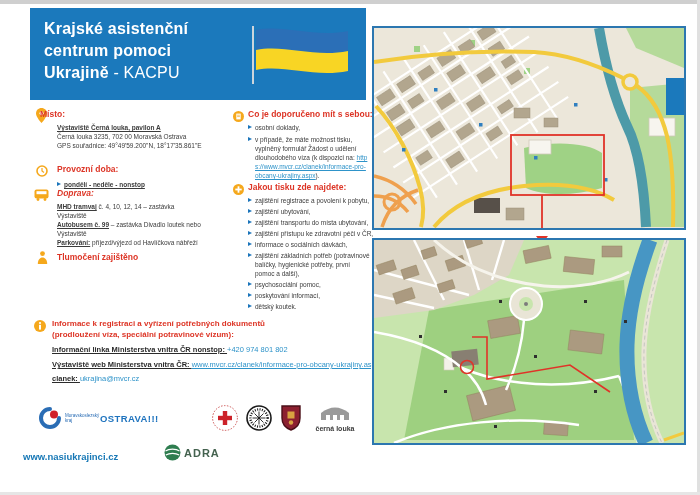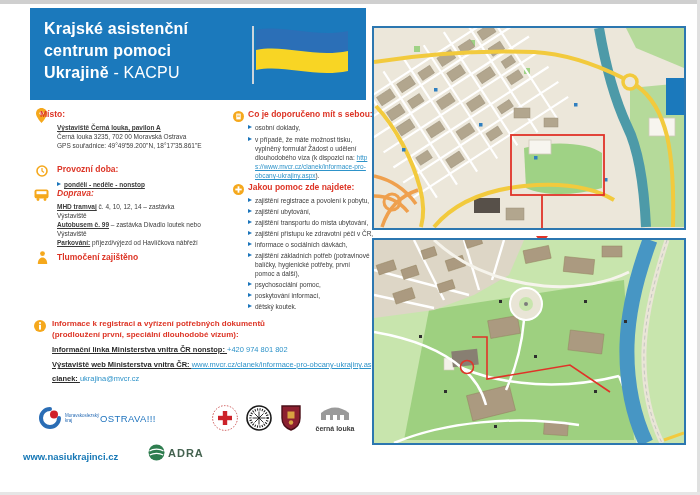--- a/index.html
+++ b/index.html
@@ -125,21 +125,21 @@
       </div>
   </div>
 
   <div class="abs" style="left:233px;top:181px;">
     <svg width="11" height="11" viewBox="0 0 11 11">
         <circle cx="5.5" cy="5.5" r="5.5" fill="#f5a81c"></circle>
         <rect x="4.6" y="2.3" width="1.8" height="6.4" fill="#fff"></rect>
         <rect x="2.3" y="4.6" width="6.4" height="1.8" fill="#fff"></rect>
       </svg>
   </div>
-  <div class="abs h-red nowrap" style="left:248px;top:182px;">Jakou pomoc zde najdete:</div>
+  <div class="abs h-red nowrap" style="left:248px;top:182px;">Jakou tisku zde najdete:</div>
   <div class="abs body-txt pomoc-list" style="left:248px;top:196px;width:122px;">
     <div class="bullet">
         <span class="tri"></span>
         <span class="nowrap">zajištění registrace a povolení k pobytu,</span>
       </div>
     <div class="bullet">
         <span class="tri"></span>
         <span class="nowrap">zajištění ubytování,</span>
       </div>
     <div class="bullet">
@@ -174,41 +174,41 @@
 
   <div class="abs" style="left:34px;top:318px;">
     <svg width="12" height="12" viewBox="0 0 12 12">
         <circle cx="6" cy="6" r="6" fill="#f5a81c"></circle>
         <circle cx="6" cy="3" r="1.1" fill="#fff"></circle>
         <rect x="5" y="4.8" width="2" height="4.8" fill="#fff"></rect>
       </svg>
   </div>
   <div class="abs" style="left:52px;top:318px;width:300px;font-size:8px;line-height:11px;color:#dd3526;font-weight:bold;">
     <div>Informace k registraci a vyřízení potřebných dokumentů</div>
-    <div>(prodloužení první, speciální dlouhodobé vízum):</div>
+    <div>(prodloužení víza, speciální potravinové vízum):</div>
   </div>
   <div class="abs" style="left:52px;top:345px;font-size:7.5px;color:#2b2b2b;">
     <span class="b">Informační linka Ministerstva vnitra ČR nonstop: </span><span class="blue-val">+420 974 801 802</span>
   </div>
   <div class="abs" style="left:52px;top:360px;font-size:7.5px;color:#2b2b2b;">
     <span class="b">Výstaviště web Ministerstva vnitra ČR: </span><span class="link">www.mvcr.cz/clanek/informace-pro-obcany-ukrajiny.aspx</span>
   </div>
   <div class="abs" style="left:52px;top:374px;font-size:7.5px;color:#2b2b2b;">
     <span class="b">clanek: </span><span class="blue-val">ukrajina@mvcr.cz</span>
   </div>
 
   <div class="abs logo-row-item" style="left:38px;top:406px;">
     <svg width="24" height="24" viewBox="0 0 24 24">
         <path d="M12 3 A 9 9 0 1 0 21 12" fill="none" stroke="#2a6db5" stroke-width="4" stroke-linecap="round"></path>
         <circle cx="16" cy="8.5" r="4" fill="#d0202a"></circle>
       </svg>
     <span style="font-size:4.5px;line-height:5.5px;color:#2a6db5;width:30px;display:inline-block;">Moravskoslezský kraj</span>
   </div>
-  <div class="abs" style="left:100px;top:413px;font-size:9.5px;font-weight:normal;color:#1e73be;letter-spacing:.4px;">OSTRAVA!!!</div>
-  <div class="abs logo-row-item" style="left:148px;top:408px;margin-top:36px;">
+  <div class="abs" style="left:100px;top:413px;font-size:9.5px;font-weight:bold;color:#1e73be;letter-spacing:.4px;">OSTRAVA!!!</div>
+  <div class="abs logo-row-item" style="left:164px;top:408px;margin-top:36px;">
     <svg width="17" height="17" viewBox="0 0 17 17">
         <circle cx="8.5" cy="8.5" r="8" fill="#2e7d4f"></circle>
         <path d="M1.5 7 C5 4.5 12 4.5 15.5 7" stroke="#fff" stroke-width="1.1" fill="none"></path>
         <path d="M1.8 11 C5.5 8.8 11.5 8.8 15.2 11" stroke="#fff" stroke-width="1.1" fill="none"></path>
       </svg>
     <span style="font-size:11px;font-weight:bold;color:#44624f;letter-spacing:1px;">ADRA</span>
   </div>
   <div class="abs" style="left:212px;top:405px;">
     <svg width="26" height="26" viewBox="0 0 26 26">
         <circle cx="13" cy="13" r="12.4" fill="#fff" stroke="#c55" stroke-width="1" stroke-dasharray="1.5 1.5"></circle>

